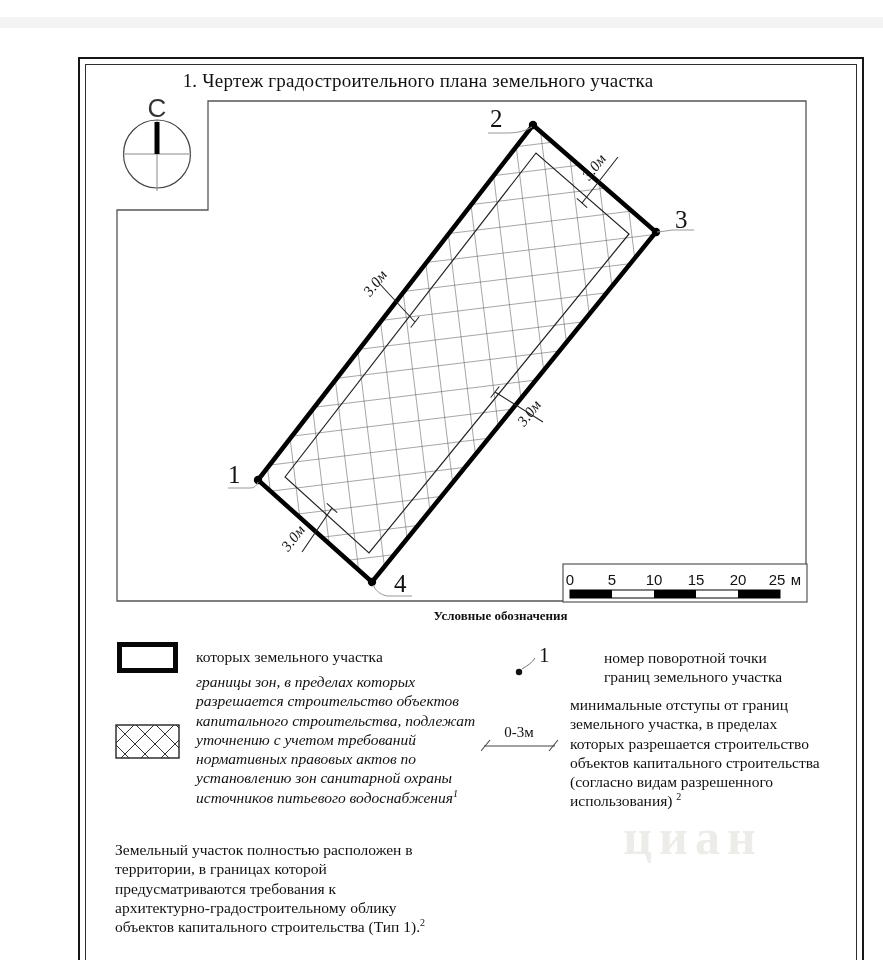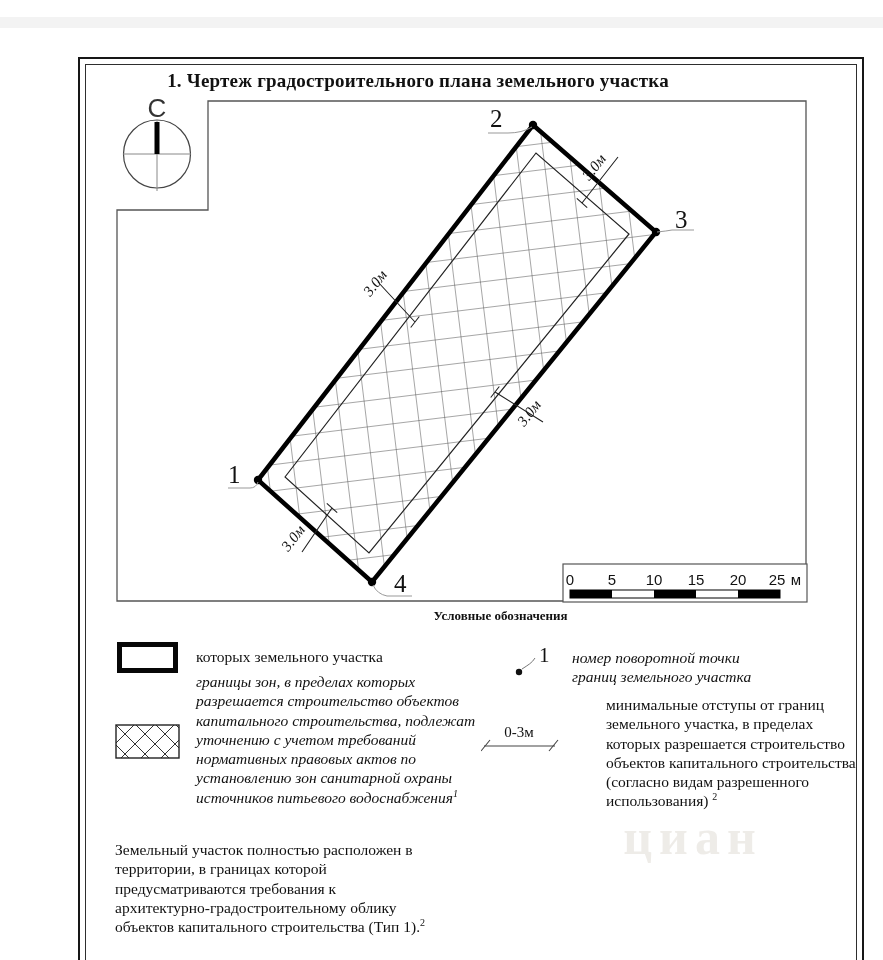--- a/index.html
+++ b/index.html
@@ -5,21 +5,21 @@
   html,body{margin:0;padding:0;background:#ffffff;}
   body{width:883px;height:960px;position:relative;overflow:hidden;
        font-family:"Liberation Serif",serif;color:#111;}
   .abs{position:absolute;}
   .band{left:0;top:17px;width:883px;height:11px;background:#f3f3f3;}
   .border-outer{left:78px;top:57px;width:786px;height:920px;
     border:2.5px solid #161616;box-sizing:border-box;background:#fff;}
   .border-inner{left:85px;top:64px;width:772px;height:913px;
     border:1px solid #2e2e2e;box-sizing:border-box;}
   .doc-title{left:80px;top:70px;width:676px;text-align:center;
-    font-size:19px;font-weight:bold;letter-spacing:.2px;}
+    font-size:19px;font-weight:normal;letter-spacing:.2px;}
   .legend-heading{left:80px;top:608px;width:841px;text-align:center;
     font-size:13px;font-weight:bold;}
   .leg-text{font-size:15.5px;line-height:19.3px;white-space:pre-line;}
   sup{font-size:10px;line-height:0;vertical-align:super;}
   .boundary-sym{left:117px;top:642px;width:61px;height:31px;
     border:5px solid #070707;box-sizing:border-box;background:#fff;}
   .watermark{left:578px;top:796px;width:230px;height:70px;opacity:.28;color:#c4bcb0;
     display:flex;align-items:center;gap:12px;font-family:Liberation Serif, serif;flex-direction:column;}
   .watermark .wm-text{font-size:50px;font-weight:bold;letter-spacing:7px;}
   svg{display:block;}
@@ -135,26 +135,26 @@
 территории, в границах которой
 предусматриваются требования к
 архитектурно-градостроительному облику
 объектов капитального строительства (Тип 1).</span><sup>2</sup></div>
 
 <svg class="abs" style="left:505px;top:641px;" width="62" height="42" viewBox="0 0 62 42">
   <circle cx="14" cy="31" r="3.2" fill="#111"></circle>
   <path d="M17,28 C23,24 27,22 30,17" fill="none" stroke="#777" stroke-width="1"></path>
   <text x="34" y="21" font-size="21" fill="#111" font-family="Liberation Serif, serif">1</text>
 </svg>
-<div class="abs leg-text" style="left:572px;top:648px;font-style:italic;">номер поворотной точки
+<div class="abs leg-text" style="left:604px;top:648px;">номер поворотной точки
 границ земельного участка</div>
 
 <svg class="abs" style="left:481px;top:723px;" width="80" height="30" viewBox="0 0 80 30">
   <path d="M3,23 H74" stroke="#444" stroke-width="1.1"></path>
   <path d="M0,28 L9,17 M68,28 L77,17" stroke="#444" stroke-width="1.1"></path>
   <text x="38" y="14" font-size="15" fill="#111" text-anchor="middle" font-family="Liberation Serif, serif">0-3м</text>
 </svg>
-<div class="abs leg-text" style="left:570px;top:695px;margin-left:36px;"><span>минимальные отступы от границ
+<div class="abs leg-text" style="left:570px;top:695px;"><span>минимальные отступы от границ
 земельного участка, в пределах
 которых разрешается строительство
 объектов капитального строительства
 (согласно видам разрешенного
 использования) </span><sup>2</sup></div>
 
 </body></html>

